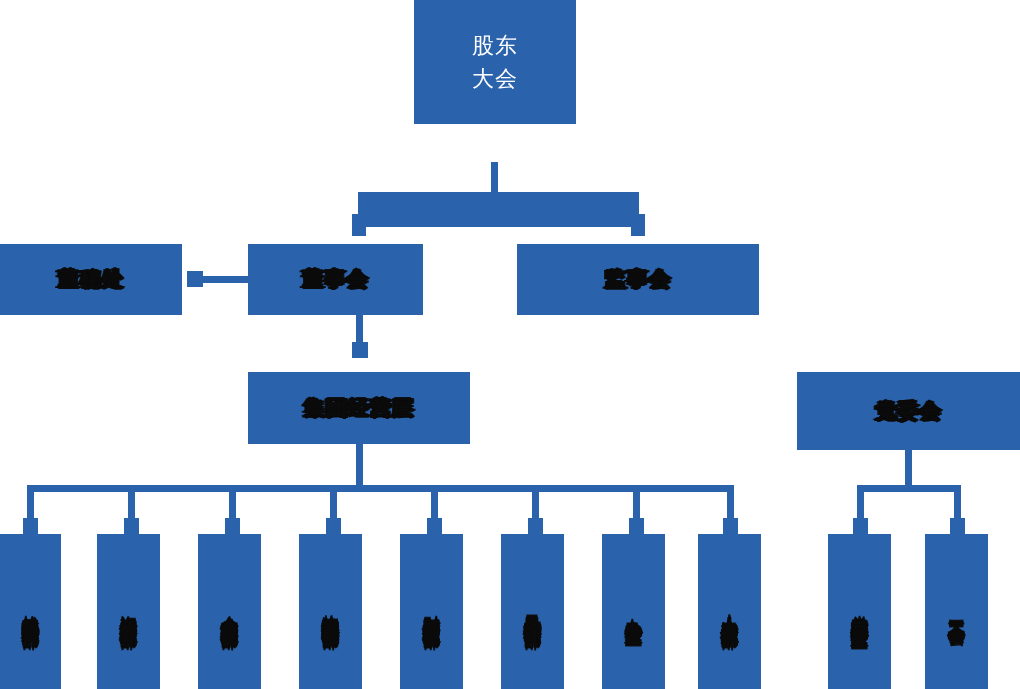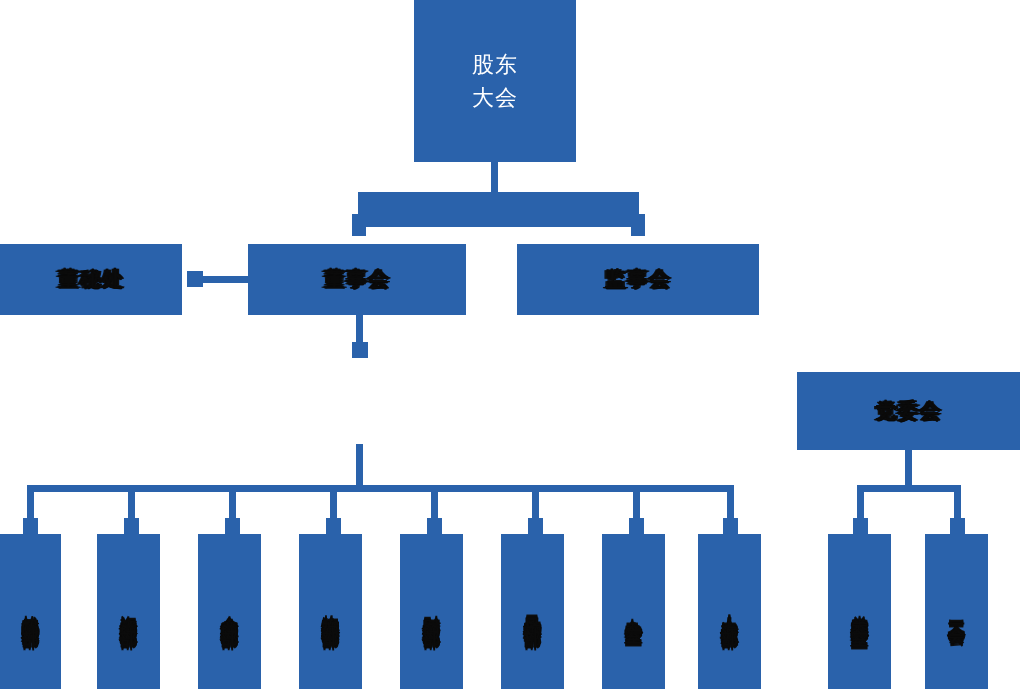--- a/index.html
+++ b/index.html
@@ -43,21 +43,21 @@
   }
   
   .node.inked .node-label {
     color: #0b0b0b;
     text-shadow:
        1px 0 0 #0b0b0b, -1px 0 0 #0b0b0b,
        0 1px 0 #0b0b0b, 0 -1px 0 #0b0b0b,
        2px 0 0 #0b0b0b, -2px 0 0 #0b0b0b,
        3px 0 0 #111111, -3px 0 0 #111111,
        1px 1px 0 #0b0b0b, -1px -1px 0 #0b0b0b;
-    font-weight: normal;
+    font-weight: bold;
   }
   
   .node.vertical {
     align-items: center;
   }
   .node.vertical .node-label {
     writing-mode: vertical-rl;
     text-orientation: upright;
     color: #0b0b0b;
     font-size: 17px;
@@ -79,50 +79,53 @@
   .nub {
     position: absolute;
     background: #2a62ab;
   }
 </style>
 </head>
 <body>
 
 <div id="chart">
 
-  <div class="node root" style="left:414px; top:0px; width:162px; height:162px;">
+  <div class="node root" style="left:414px; top:0px; width:162px; height:124px;">
     <span class="node-label">股东
 大会</span>
   </div>
 
   <div class="conn" style="left:491px; top:162px; width:7px; height:30px;"></div>
 
   <div class="conn" style="left:358px; top:192px; width:281px; height:35px;"></div>
 
   <div class="nub" style="left:352px; top:214px; width:14px; height:22px;"></div>
   <div class="nub" style="left:631px; top:214px; width:14px; height:22px;"></div>
 
   <div class="node inked" style="left:0px; top:244px; width:182px; height:71px;">
     <span class="node-label">董秘处</span>
   </div>
 
   <div class="conn" style="left:196px; top:276px; width:58px; height:7px;"></div>
   <div class="nub" style="left:187px; top:271px; width:16px; height:16px;"></div>
 
-  <div class="node inked" style="left:248px; top:244px; width:218px; height:71px;">
+  <div class="node inked" style="left:248px; top:244px; width:175px; height:71px;">
     <span class="node-label">董事会</span>
   </div>
 
   <div class="node inked" style="left:517px; top:244px; width:242px; height:71px;">
     <span class="node-label">监事会</span>
   </div>
 
   <div class="conn" style="left:356px; top:315px; width:7px; height:27px;"></div>
   <div class="nub" style="left:352px; top:342px; width:16px; height:16px;"></div>
 
+  <div class="node inked" style="left:248px; top:372px; width:222px; height:72px;">
+    <span class="node-label">集团经营层</span>
+  </div>
 
   <div class="node inked" style="left:797px; top:372px; width:223px; height:78px;">
     <span class="node-label">党委会</span>
   </div>
 
   <div class="conn" style="left:356px; top:444px; width:7px; height:41px;"></div>
   <div class="conn" style="left:27px; top:485px; width:707px; height:7px;"></div>
 
   <div class="conn" style="left:27px;  top:485px; width:7px; height:38px;"></div>
   <div class="nub" style="left:23px;  top:518px; width:15px; height:16px;"></div>

